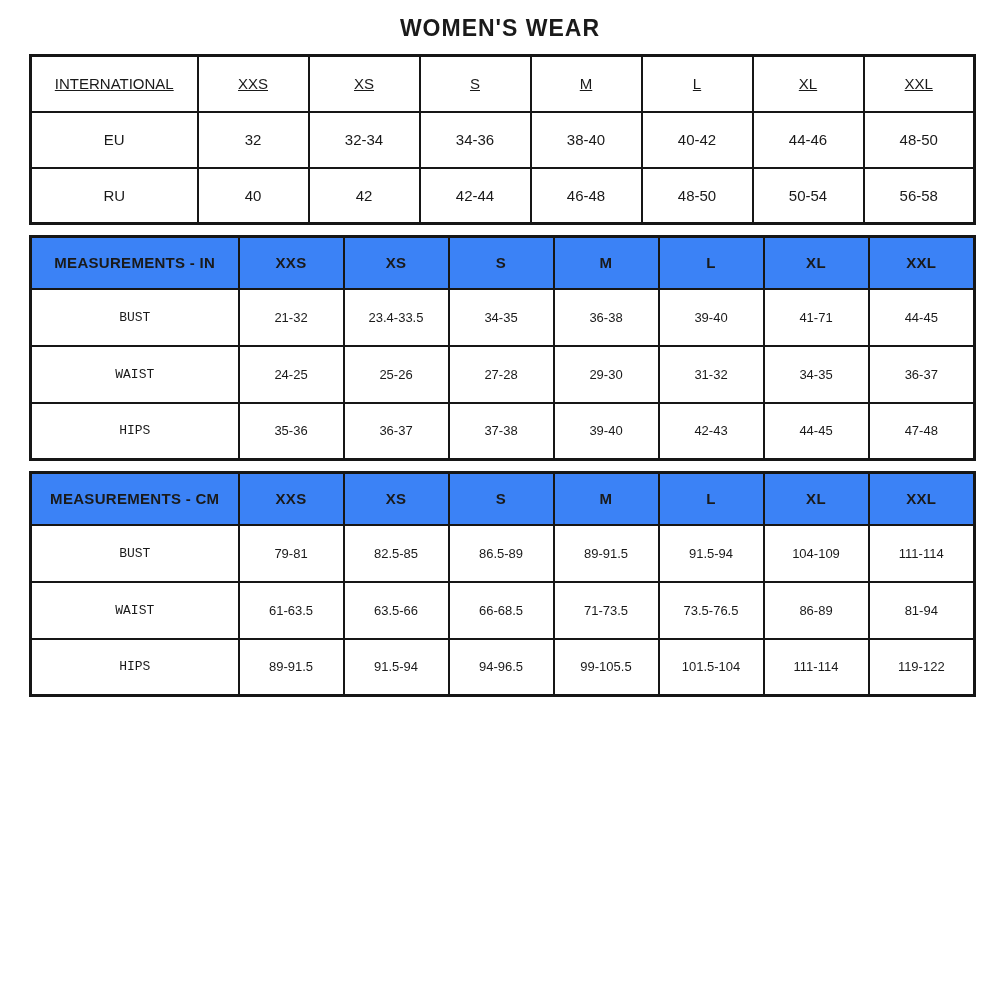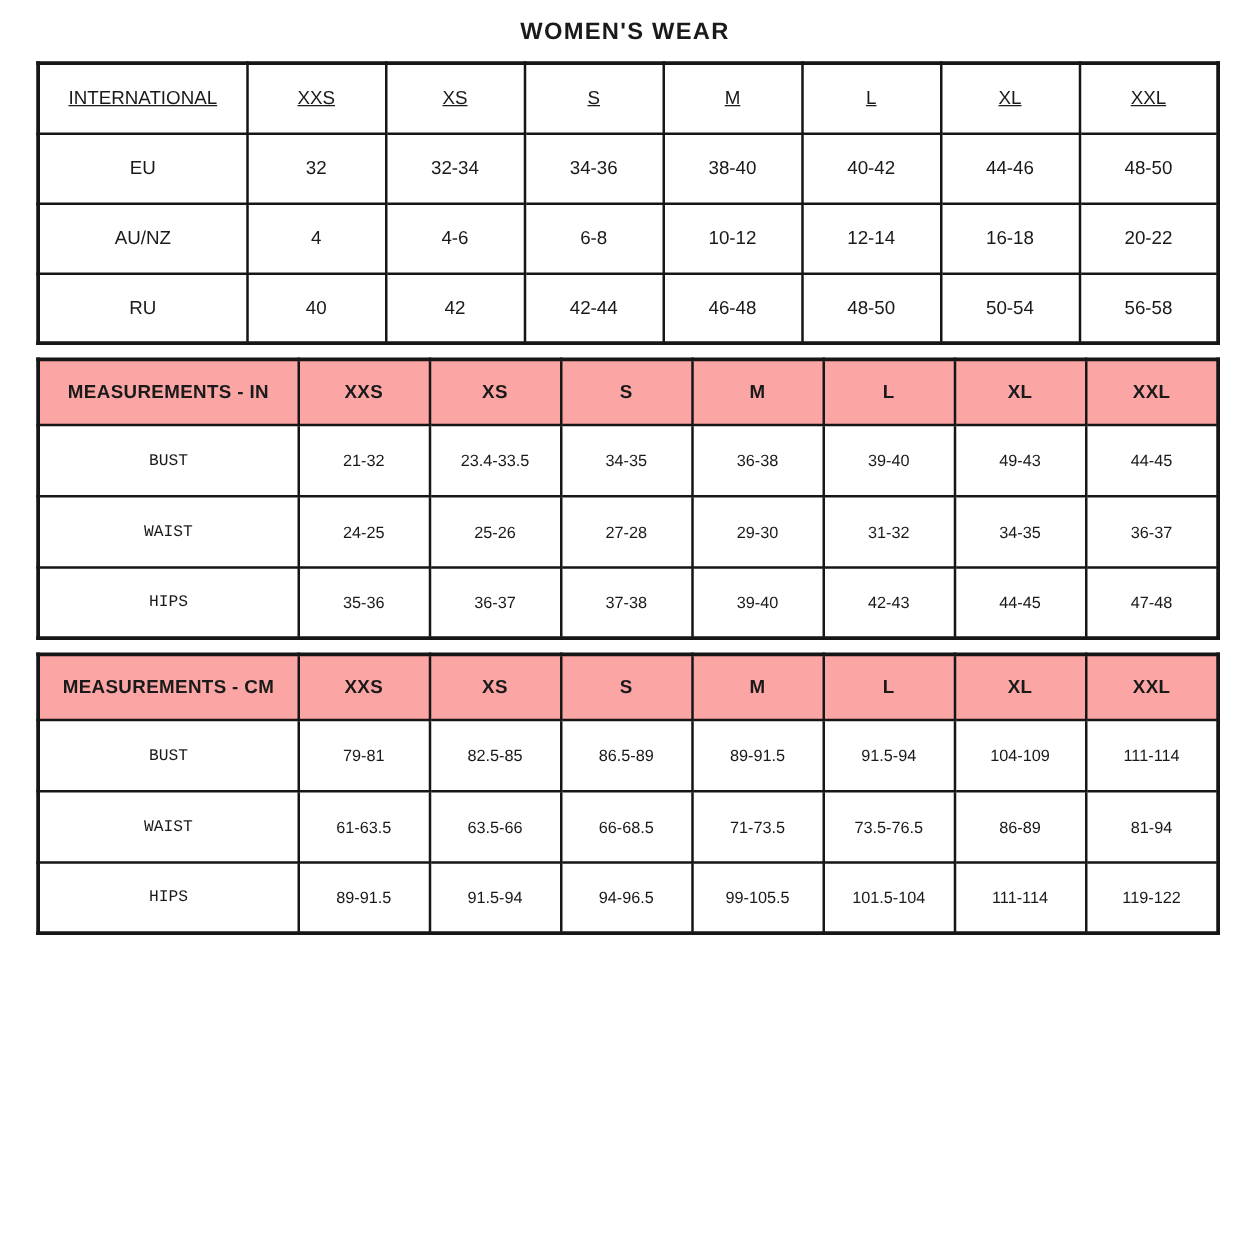--- a/index.html
+++ b/index.html
@@ -11,21 +11,21 @@
   body {
     width: 1000px;
     height: 1000px;
     font-family: "Liberation Sans", sans-serif;
     color: #1a1a1a;
     overflow: hidden;
   }
   .page-title {
     margin: 15px 0 12px 0;
     text-align: center;
-    font-size: 19px;
+    font-size: 23px;
     font-weight: 700;
     letter-spacing: 1px;
     color: #1a1a1a;
   }
   table.tbl {
     border-collapse: collapse;
     table-layout: fixed;
     width: 944px;
     margin-left: 29px;
     border: 3px solid #161616;
@@ -48,21 +48,21 @@
     font-weight: 700;
     font-size: 15px;
     letter-spacing: 0.6px;
   }
   table.t1 tr.cols-row td { font-weight: 400; text-decoration: underline; }
   
   table.meas { margin-top: 10px; }
   table.meas td { height: 57px; font-size: 13px; }
   table.meas tr.cols-row td {
     height: 52px;
-    background: #fca5a5;
+    background: #3b82f6;
     font-weight: 700;
     font-size: 15px;
     letter-spacing: 0.3px;
   }
   table.meas td.row-label { font-size: 13px; font-family: Liberation Mono, monospace; }
 </style>
 </head>
 <body>
 
 <h1 class="page-title">WOMEN'S WEAR</h1>
@@ -91,30 +91,20 @@
       </tr>
       <tr>
         <td class="row-label">EU</td>
         <td>32</td>
         <td>32-34</td>
         <td>34-36</td>
         <td>38-40</td>
         <td>40-42</td>
         <td>44-46</td>
         <td>48-50</td>
-      </tr>
-      <tr>
-        <td class="row-label">AU/NZ</td>
-        <td>4</td>
-        <td>4-6</td>
-        <td>6-8</td>
-        <td>10-12</td>
-        <td>12-14</td>
-        <td>16-18</td>
-        <td>20-22</td>
       </tr>
       <tr>
         <td class="row-label">RU</td>
         <td>40</td>
         <td>42</td>
         <td>42-44</td>
         <td>46-48</td>
         <td>48-50</td>
         <td>50-54</td>
         <td>56-58</td>
@@ -144,21 +134,21 @@
         <td>XL</td>
         <td>XXL</td>
       </tr>
   <tr>
         <td class="row-label">BUST</td>
         <td>21-32</td>
         <td>23.4-33.5</td>
         <td>34-35</td>
         <td>36-38</td>
         <td>39-40</td>
-        <td>49-43</td>
+        <td>41-71</td>
         <td>44-45</td>
       </tr>
       <tr>
         <td class="row-label">WAIST</td>
         <td>24-25</td>
         <td>25-26</td>
         <td>27-28</td>
         <td>29-30</td>
         <td>31-32</td>
         <td>34-35</td>

